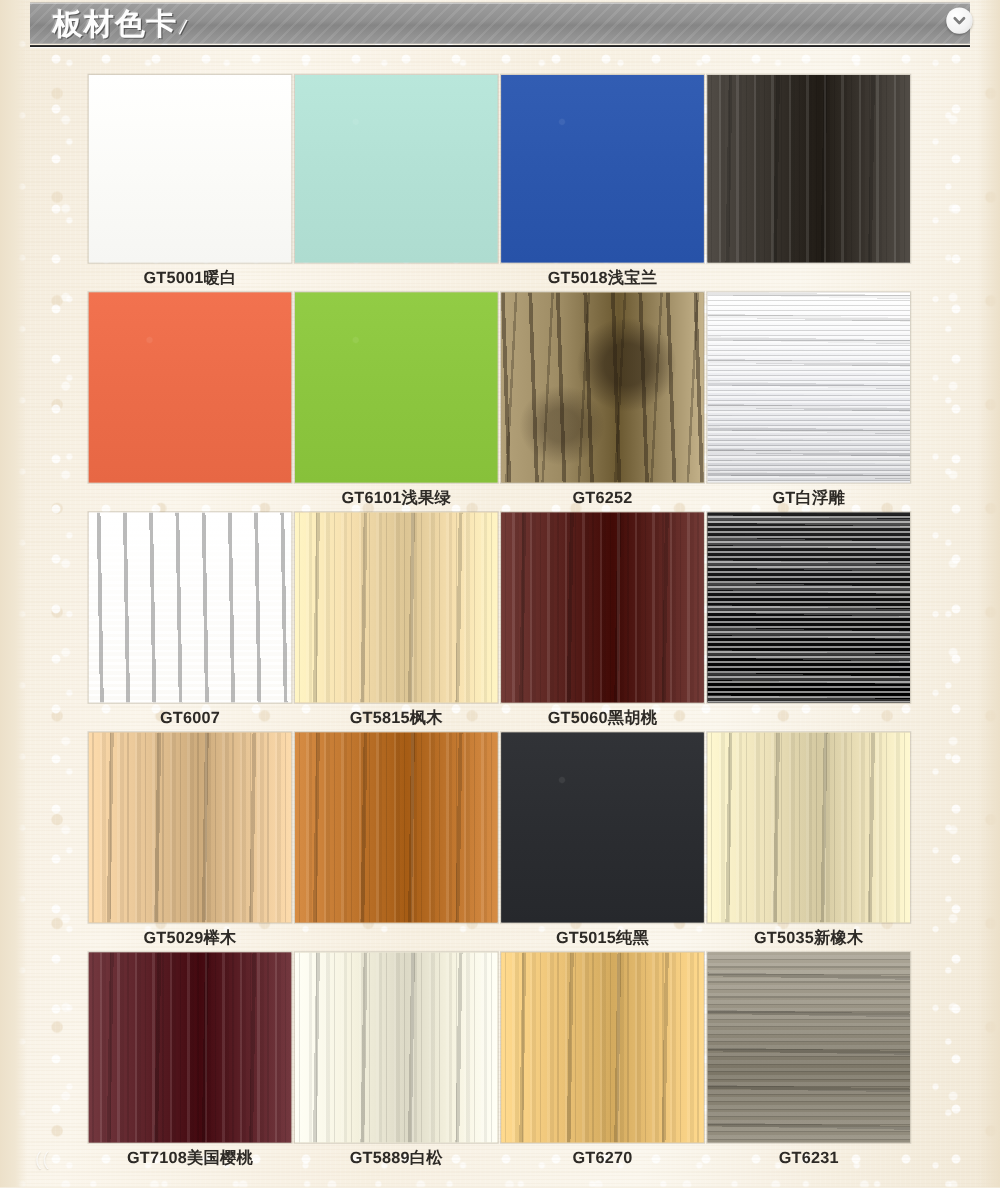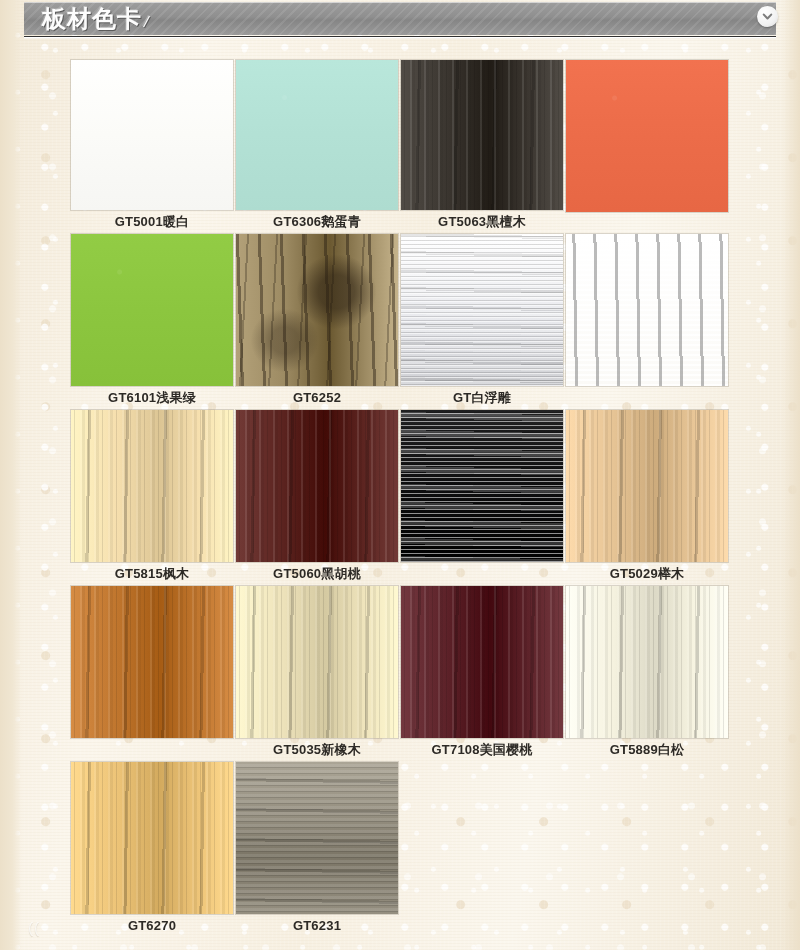--- a/index.html
+++ b/index.html
@@ -134,27 +134,31 @@
     <div class="cell r0">
       <div class="chip" style="background-color: rgb(251, 251, 248);">
         <div class="tex" style="background: radial-gradient(circle at 30% 25%, rgba(255, 255, 255, 0.07) 0px, rgba(255, 255, 255, 0.07) 2px, transparent 3px), linear-gradient(rgb(255, 255, 254) 0%, rgb(251, 251, 248) 50%, rgb(246, 246, 243) 100%);"></div>
       </div>
       <div class="cap">GT5001暖白</div>
     </div>
     <div class="cell r0">
       <div class="chip" style="background-color: rgb(179, 225, 213);">
         <div class="tex" style="background: radial-gradient(circle at 30% 25%, rgba(255, 255, 255, 0.07) 0px, rgba(255, 255, 255, 0.07) 2px, transparent 3px), linear-gradient(rgb(185, 231, 219) 0%, rgb(179, 225, 213) 50%, rgb(174, 220, 208) 100%);"></div>
       </div>
-      <div class="cap">GT6306鹅蛋青</div>
+    </div>
+    <div class="cell r0">
+      <div class="chip" style="background-color: rgb(44, 87, 173);">
+        <div class="tex" style="background: radial-gradient(circle at 30% 25%, rgba(255, 255, 255, 0.07) 0px, rgba(255, 255, 255, 0.07) 2px, transparent 3px), linear-gradient(rgb(50, 93, 179) 0%, rgb(44, 87, 173) 50%, rgb(39, 82, 168) 100%);"></div>
+      </div>
+      <div class="cap">GT5018浅宝兰</div>
     </div>
     <div class="cell r0">
       <div class="chip" style="background-color: rgb(59, 54, 48);">
         <div class="tex" style="background: repeating-linear-gradient(90deg, rgba(0, 0, 0, 0) 0px, rgba(0, 0, 0, 0) 3px, rgba(0, 0, 0, 0.1) 3px, rgba(0, 0, 0, 0.1) 4px, rgba(0, 0, 0, 0) 4px, rgba(0, 0, 0, 0) 9px, rgba(255, 255, 255, 0.1) 9px, rgba(255, 255, 255, 0.1) 11px, rgba(0, 0, 0, 0.06) 11px, rgba(0, 0, 0, 0.06) 14px), repeating-linear-gradient(91deg, rgba(0, 0, 0, 0) 0px, rgba(0, 0, 0, 0) 17px, rgba(0, 0, 0, 0.17) 17px, rgba(0, 0, 0, 0.17) 20px, rgba(0, 0, 0, 0) 20px, rgba(0, 0, 0, 0) 38px), linear-gradient(90deg, rgb(81, 76, 70) 0%, rgb(59, 54, 48) 28%, rgb(33, 28, 22) 55%, rgb(59, 54, 48) 78%, rgb(81, 76, 70) 100%);"></div>
       </div>
-      <div class="cap">GT5063黑檀木</div>
     </div>
     <div class="cell r1">
       <div class="chip" style="background-color: rgb(236, 108, 73);">
         <div class="tex" style="background: radial-gradient(circle at 30% 25%, rgba(255, 255, 255, 0.07) 0px, rgba(255, 255, 255, 0.07) 2px, transparent 3px), linear-gradient(rgb(242, 114, 79) 0%, rgb(236, 108, 73) 50%, rgb(231, 103, 68) 100%);"></div>
       </div>
     </div>
     <div class="cell r1">
       <div class="chip" style="background-color: rgb(140, 198, 63);">
         <div class="tex" style="background: radial-gradient(circle at 30% 25%, rgba(255, 255, 255, 0.07) 0px, rgba(255, 255, 255, 0.07) 2px, transparent 3px), linear-gradient(rgb(146, 204, 69) 0%, rgb(140, 198, 63) 50%, rgb(135, 193, 58) 100%);"></div>
       </div>
@@ -169,20 +173,21 @@
     <div class="cell r1">
       <div class="chip" style="background-color: rgb(233, 234, 238);">
         <div class="tex" style="background: repeating-linear-gradient(0deg, rgba(255, 255, 255, 0.55) 0px, rgba(255, 255, 255, 0.55) 1px, rgba(0, 0, 0, 0.14) 1px, rgba(0, 0, 0, 0.14) 2px, rgba(0, 0, 0, 0) 2px, rgba(0, 0, 0, 0) 4px), repeating-linear-gradient(1.2deg, rgba(255, 255, 255, 0.2) 0px, rgba(255, 255, 255, 0.2) 6px, rgba(0, 0, 0, 0.1) 6px, rgba(0, 0, 0, 0.1) 9px, rgba(0, 0, 0, 0) 9px, rgba(0, 0, 0, 0) 18px), linear-gradient(rgb(255, 255, 255) 0%, rgb(233, 234, 238) 55%, rgb(207, 208, 212) 100%);"></div>
       </div>
       <div class="cap">GT白浮雕</div>
     </div>
     <div class="cell r2">
       <div class="chip" style="background-color: rgb(251, 250, 247);">
         <div class="tex" style="background: repeating-linear-gradient(89deg, rgba(0, 0, 0, 0) 0px, rgba(0, 0, 0, 0) 9px, rgba(130, 130, 130, 0.55) 9px, rgba(130, 130, 130, 0.55) 12px, rgba(0, 0, 0, 0) 12px, rgba(0, 0, 0, 0) 21px), repeating-linear-gradient(0deg, rgba(255, 255, 255, 0.9) 0px, rgba(255, 255, 255, 0.9) 2px, rgba(255, 255, 255, 0) 2px, rgba(255, 255, 255, 0) 5px), linear-gradient(rgb(255, 255, 255) 0%, rgb(251, 250, 247) 100%);"></div>
       </div>
+      <div class="cap">GT6007</div>
     </div>
     <div class="cell r2">
       <div class="chip" style="background-color: rgb(246, 223, 174);">
         <div class="tex" style="background: repeating-linear-gradient(90deg, rgba(0, 0, 0, 0) 0px, rgba(0, 0, 0, 0) 3px, rgba(0, 0, 0, 0.1) 3px, rgba(0, 0, 0, 0.1) 4px, rgba(0, 0, 0, 0) 4px, rgba(0, 0, 0, 0) 9px, rgba(255, 255, 255, 0.1) 9px, rgba(255, 255, 255, 0.1) 11px, rgba(0, 0, 0, 0.06) 11px, rgba(0, 0, 0, 0.06) 14px), repeating-linear-gradient(91deg, rgba(0, 0, 0, 0) 0px, rgba(0, 0, 0, 0) 17px, rgba(0, 0, 0, 0.17) 17px, rgba(0, 0, 0, 0.17) 20px, rgba(0, 0, 0, 0) 20px, rgba(0, 0, 0, 0) 38px), linear-gradient(90deg, rgb(255, 245, 196) 0%, rgb(246, 223, 174) 28%, rgb(220, 197, 148) 55%, rgb(246, 223, 174) 78%, rgb(255, 245, 196) 100%);"></div>
       </div>
       <div class="cap">GT5815枫木</div>
     </div>
     <div class="cell r2">
       <div class="chip" style="background-color: rgb(92, 36, 32);">
         <div class="tex" style="background: repeating-linear-gradient(90deg, rgba(0, 0, 0, 0) 0px, rgba(0, 0, 0, 0) 3px, rgba(0, 0, 0, 0.1) 3px, rgba(0, 0, 0, 0.1) 4px, rgba(0, 0, 0, 0) 4px, rgba(0, 0, 0, 0) 9px, rgba(255, 255, 255, 0.1) 9px, rgba(255, 255, 255, 0.1) 11px, rgba(0, 0, 0, 0.06) 11px, rgba(0, 0, 0, 0.06) 14px), repeating-linear-gradient(91deg, rgba(0, 0, 0, 0) 0px, rgba(0, 0, 0, 0) 17px, rgba(0, 0, 0, 0.17) 17px, rgba(0, 0, 0, 0.17) 20px, rgba(0, 0, 0, 0) 20px, rgba(0, 0, 0, 0) 38px), linear-gradient(90deg, rgb(114, 58, 54) 0%, rgb(92, 36, 32) 28%, rgb(66, 10, 6) 55%, rgb(92, 36, 32) 78%, rgb(114, 58, 54) 100%);"></div>
@@ -199,20 +204,26 @@
         <div class="tex" style="background: repeating-linear-gradient(90deg, rgba(0, 0, 0, 0) 0px, rgba(0, 0, 0, 0) 3px, rgba(0, 0, 0, 0.1) 3px, rgba(0, 0, 0, 0.1) 4px, rgba(0, 0, 0, 0) 4px, rgba(0, 0, 0, 0) 9px, rgba(255, 255, 255, 0.1) 9px, rgba(255, 255, 255, 0.1) 11px, rgba(0, 0, 0, 0.06) 11px, rgba(0, 0, 0, 0.06) 14px), repeating-linear-gradient(91deg, rgba(0, 0, 0, 0) 0px, rgba(0, 0, 0, 0) 17px, rgba(0, 0, 0, 0.17) 17px, rgba(0, 0, 0, 0.17) 20px, rgba(0, 0, 0, 0) 20px, rgba(0, 0, 0, 0) 38px), linear-gradient(90deg, rgb(253, 219, 172) 0%, rgb(231, 197, 150) 28%, rgb(205, 171, 124) 55%, rgb(231, 197, 150) 78%, rgb(253, 219, 172) 100%);"></div>
       </div>
       <div class="cap">GT5029榉木</div>
     </div>
     <div class="cell r3">
       <div class="chip" style="background-color: rgb(192, 118, 46);">
         <div class="tex" style="background: repeating-linear-gradient(90deg, rgba(0, 0, 0, 0) 0px, rgba(0, 0, 0, 0) 3px, rgba(0, 0, 0, 0.1) 3px, rgba(0, 0, 0, 0.1) 4px, rgba(0, 0, 0, 0) 4px, rgba(0, 0, 0, 0) 9px, rgba(255, 255, 255, 0.1) 9px, rgba(255, 255, 255, 0.1) 11px, rgba(0, 0, 0, 0.06) 11px, rgba(0, 0, 0, 0.06) 14px), repeating-linear-gradient(91deg, rgba(0, 0, 0, 0) 0px, rgba(0, 0, 0, 0) 17px, rgba(0, 0, 0, 0.17) 17px, rgba(0, 0, 0, 0.17) 20px, rgba(0, 0, 0, 0) 20px, rgba(0, 0, 0, 0) 38px), linear-gradient(90deg, rgb(214, 140, 68) 0%, rgb(192, 118, 46) 28%, rgb(166, 92, 20) 55%, rgb(192, 118, 46) 78%, rgb(214, 140, 68) 100%);"></div>
       </div>
     </div>
     <div class="cell r3">
+      <div class="chip" style="background-color: rgb(43, 45, 49);">
+        <div class="tex" style="background: radial-gradient(circle at 30% 25%, rgba(255, 255, 255, 0.07) 0px, rgba(255, 255, 255, 0.07) 2px, transparent 3px), linear-gradient(rgb(49, 51, 55) 0%, rgb(43, 45, 49) 50%, rgb(38, 40, 44) 100%);"></div>
+      </div>
+      <div class="cap">GT5015纯黑</div>
+    </div>
+    <div class="cell r3">
       <div class="chip" style="background-color: rgb(238, 227, 187);">
         <div class="tex" style="background: repeating-linear-gradient(90deg, rgba(0, 0, 0, 0) 0px, rgba(0, 0, 0, 0) 3px, rgba(0, 0, 0, 0.1) 3px, rgba(0, 0, 0, 0.1) 4px, rgba(0, 0, 0, 0) 4px, rgba(0, 0, 0, 0) 9px, rgba(255, 255, 255, 0.1) 9px, rgba(255, 255, 255, 0.1) 11px, rgba(0, 0, 0, 0.06) 11px, rgba(0, 0, 0, 0.06) 14px), repeating-linear-gradient(91deg, rgba(0, 0, 0, 0) 0px, rgba(0, 0, 0, 0) 17px, rgba(0, 0, 0, 0.17) 17px, rgba(0, 0, 0, 0.17) 20px, rgba(0, 0, 0, 0) 20px, rgba(0, 0, 0, 0) 38px), linear-gradient(90deg, rgb(255, 249, 209) 0%, rgb(238, 227, 187) 28%, rgb(212, 201, 161) 55%, rgb(238, 227, 187) 78%, rgb(255, 249, 209) 100%);"></div>
       </div>
       <div class="cap">GT5035新橡木</div>
     </div>
     <div class="cell r4">
       <div class="chip" style="background-color: rgb(93, 34, 41);">
         <div class="tex" style="background: repeating-linear-gradient(90deg, rgba(0, 0, 0, 0) 0px, rgba(0, 0, 0, 0) 3px, rgba(0, 0, 0, 0.1) 3px, rgba(0, 0, 0, 0.1) 4px, rgba(0, 0, 0, 0) 4px, rgba(0, 0, 0, 0) 9px, rgba(255, 255, 255, 0.1) 9px, rgba(255, 255, 255, 0.1) 11px, rgba(0, 0, 0, 0.06) 11px, rgba(0, 0, 0, 0.06) 14px), repeating-linear-gradient(91deg, rgba(0, 0, 0, 0) 0px, rgba(0, 0, 0, 0) 17px, rgba(0, 0, 0, 0.17) 17px, rgba(0, 0, 0, 0.17) 20px, rgba(0, 0, 0, 0) 20px, rgba(0, 0, 0, 0) 38px), linear-gradient(90deg, rgb(115, 56, 63) 0%, rgb(93, 34, 41) 28%, rgb(67, 8, 15) 55%, rgb(93, 34, 41) 78%, rgb(115, 56, 63) 100%);"></div>
       </div>
       <div class="cap">GT7108美国樱桃</div>

